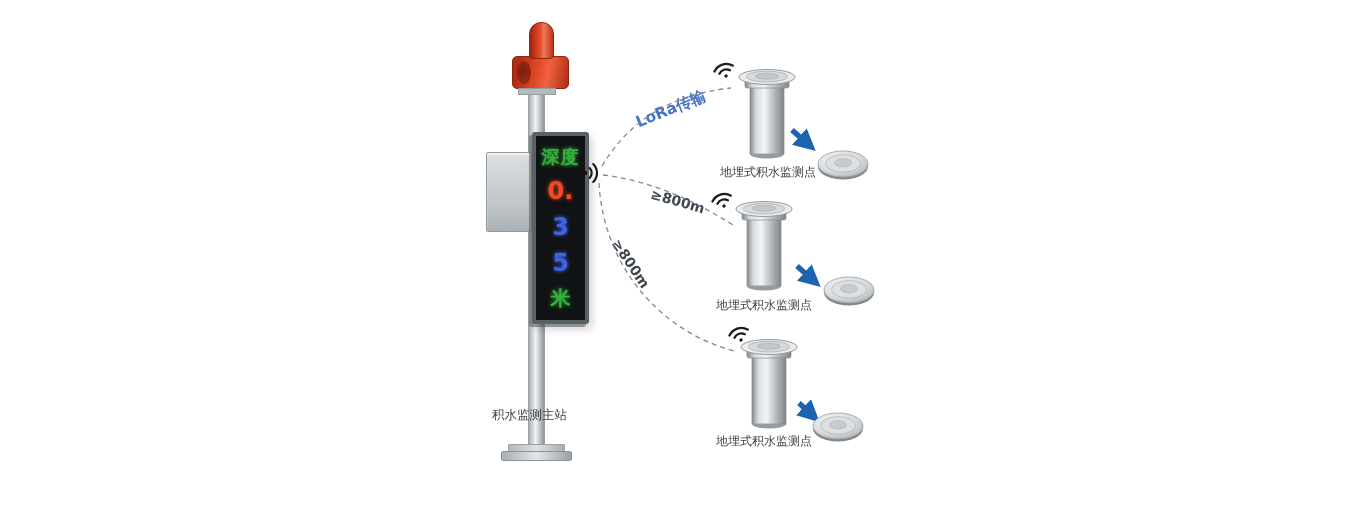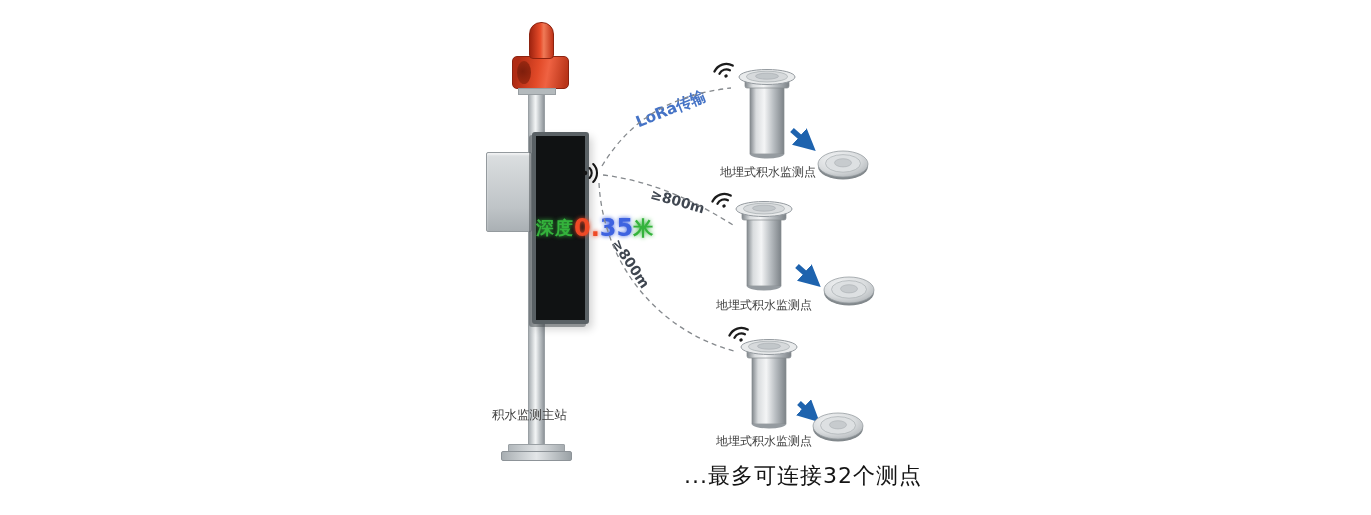--- a/index.html
+++ b/index.html
@@ -49,21 +49,21 @@
   }
 
   
   .display {
     position:absolute; left:532px; top:132px; width:57px; height:192px;
     background:#17191b; border:4px solid #5a6165; border-radius:3px;
     box-shadow:-3px 3px 0 rgba(70,75,79,.5), 3px 5px 9px rgba(0,0,0,.18);
   }
   .screen {
     width:100%; height:100%; background:#101213;
-    display:flex; flex-direction:row; align-items:center; justify-content:space-evenly;
+    display:flex; flex-direction:column; align-items:center; justify-content:space-evenly;
   }
   .led { font-weight:bold; line-height:1; text-shadow:0 0 4px currentcolor; white-space:nowrap; }
   .led.green { color:#34b33c; }
   .led.red   { color:#ef4a26; }
   .led.blue  { color:#3e63e0; }
   .r1 { font-size:18px; letter-spacing:1px; }
   .r2,.r3,.r4 { font-size:24px; }
   .r5 { font-size:20px; }
 
   
@@ -125,21 +125,20 @@
   <div class="label main-label">积水监测主站</div>
 
   <div class="link-label lora">LoRa传输</div>
   <div class="link-label d1">≥800m</div>
   <div class="link-label d2">≥800m</div>
 
   <div class="label s-label s1">地埋式积水监测点</div>
   <div class="label s-label s2">地埋式积水监测点</div>
   <div class="label s-label s3">地埋式积水监测点</div>
 
-  <div class="footer-note">...最多可连接32个测点</div>
 
   <svg class="overlay" width="1371" height="515" viewBox="0 0 1371 515">
     <defs>
       <linearGradient id="steel" x1="0" y1="0" x2="1" y2="0">
         <stop offset="0" stop-color="#82888d"></stop>
         <stop offset="0.18" stop-color="#d9dcde"></stop>
         <stop offset="0.42" stop-color="#f4f5f6"></stop>
         <stop offset="0.7" stop-color="#b7bcc0"></stop>
         <stop offset="1" stop-color="#7d8388"></stop>
       </linearGradient>

